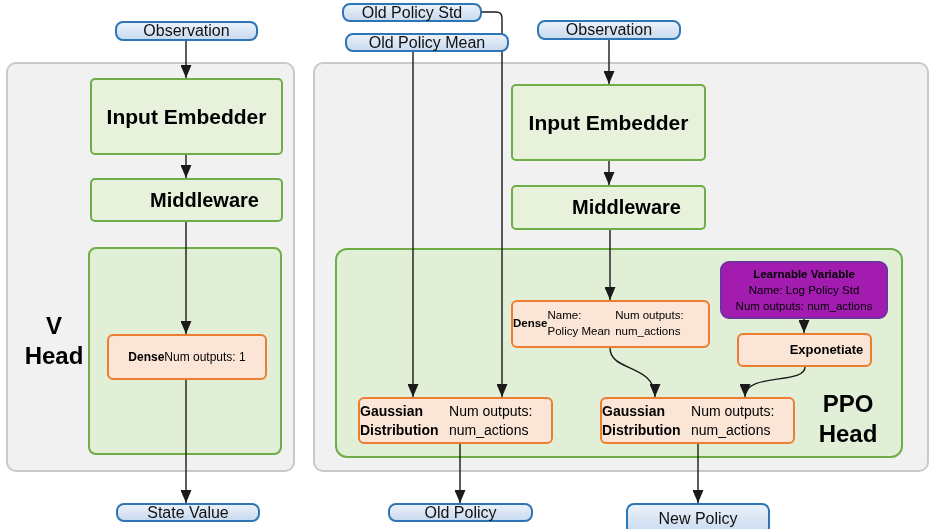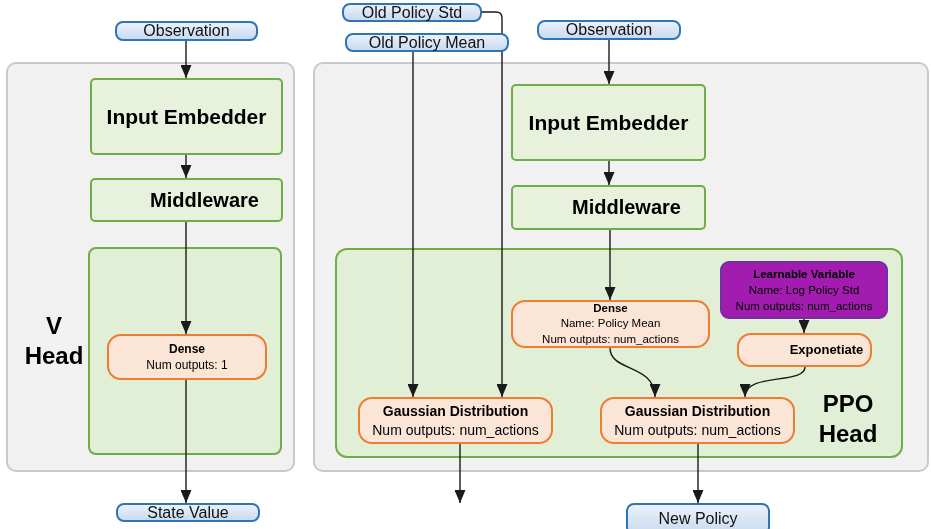--- a/index.html
+++ b/index.html
@@ -8,22 +8,22 @@
   .abs{position:absolute;box-sizing:border-box;}
   .panel{background:#f1f1f1;border:2px solid #c9c9c9;border-radius:10px;}
   .io{background:linear-gradient(180deg,#eaf1fa 0%,#d8e4f4 55%,#c9dcf0 100%);
       border:2.5px solid #2e75b6;border-radius:8px;
       display:flex;align-items:center;justify-content:center;
       font-weight:normal;font-size:16px;color:#111;}
   .block{background:#e7f1dc;border:2px solid #70ad47;border-radius:5px;
       display:flex;align-items:center;justify-content:center;
       font-weight:bold;color:#000;}
   .group{background:#e2efd7;border:2.5px solid #70ad47;}
-  .layer{background:#fbe5d6;border:2.5px solid #ed7d31;border-radius:14px;
-      display:flex;flex-direction:column;align-items:center;justify-content:center;
+  .layer{background:#fbe5d6;border:2.5px solid #ed7d31;border-radius:6px;
+      display:flex;flex-direction:row;align-items:center;justify-content:center;
       color:#000;line-height:1.35;}
   .layer .t{font-weight:bold;}
   .variable{background:#a21caf;border:2.5px solid #7030a0;border-radius:9px;
       display:flex;flex-direction:column;align-items:center;justify-content:center;
       color:#000;line-height:1.4;}
   .variable .t{font-weight:bold;}
   .headlabel{font-weight:bold;font-size:24px;color:#000;text-align:center;line-height:1.25;}
   .fs21{font-size:21px;}
   .fs20{font-size:20px;padding-left:36px;}
   .fs12{font-size:12px;}
@@ -139,18 +139,21 @@
   <div class="abs layer fs125" style="left:600px;top:397px;width:195px;height:47px;">
     <span class="t">Gaussian Distribution</span>
     <span>Num outputs: num_actions</span>
   </div>
 
   <div class="abs headlabel" style="left:798px;top:389px;width:100px;">
     <div>PPO</div>
     <div>Head</div>
   </div>
 
+  <div class="abs io" style="left:388px;top:503px;width:145px;height:19px;">
+    <span>Old Policy</span>
+  </div>
 
   <div class="abs io" style="left:626px;top:503px;width:144px;height:32px;">
     <span>New Policy</span>
   </div>
 
 </div>
 
 </body></html>

